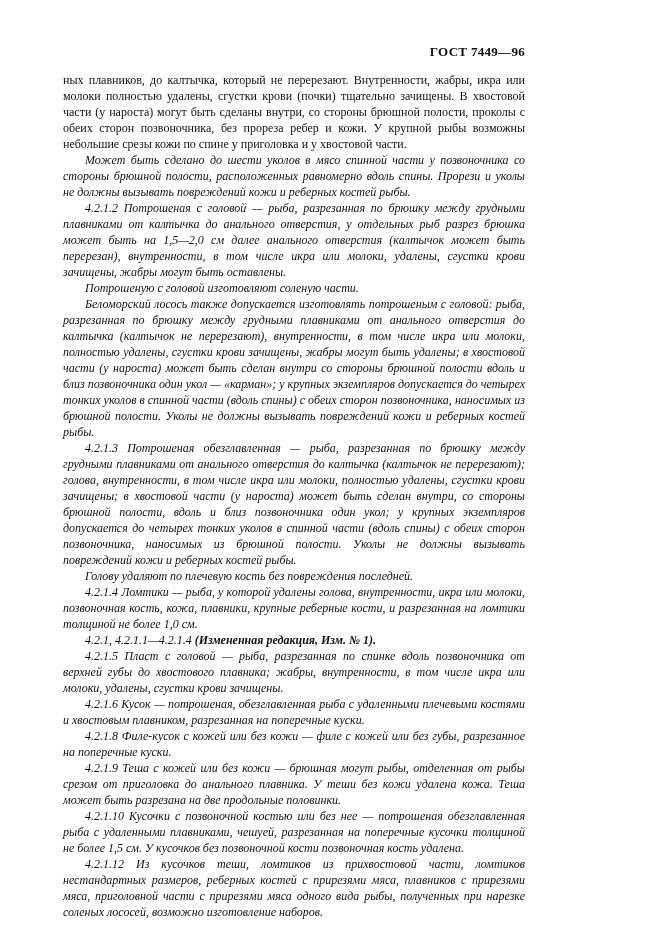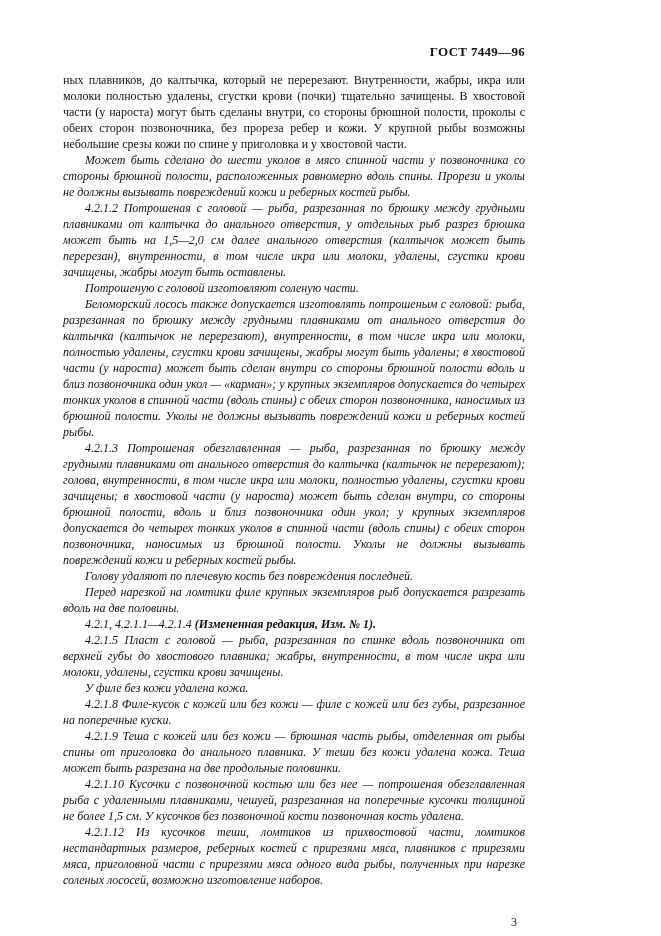--- a/index.html
+++ b/index.html
@@ -66,34 +66,34 @@
     <p class="para indent">4.2.1.2 Потрошеная с головой — рыба, разрезанная по брюшку между грудными плавниками от калтычка до анального отверстия, у отдельных рыб разрез брюшка может быть на 1,5—2,0 см далее анального отверстия (калтычок может быть перерезан), внутренности, в том числе икра или молоки, удалены, сгустки крови зачищены, жабры могут быть оставлены.</p>
 
     <p class="para indent">Потрошеную с головой изготовляют соленую части.</p>
 
     <p class="para indent">Беломорский лосось также допускается изготовлять потрошеным с головой: рыба, разрезанная по брюшку между грудными плавниками от анального отверстия до калтычка (калтычок не перерезают), внутренности, в том числе икра или молоки, полностью удалены, сгустки крови зачищены, жабры могут быть удалены; в хвостовой части (у нароста) может быть сделан внутри со стороны брюшной полости вдоль и близ позвоночника один укол — «карман»; у крупных экземпляров допускается до четырех тонких уколов в спинной части (вдоль спины) с обеих сторон позвоночника, наносимых из брюшной полости. Уколы не должны вызывать повреждений кожи и реберных костей рыбы.</p>
 
     <p class="para indent">4.2.1.3 Потрошеная обезглавленная — рыба, разрезанная по брюшку между грудными плавниками от анального отверстия до калтычка (калтычок не перерезают); голова, внутренности, в том числе икра или молоки, полностью удалены, сгустки крови зачищены; в хвостовой части (у нароста) может быть сделан внутри, со стороны брюшной полости, вдоль и близ позвоночника один укол; у крупных экземпляров допускается до четырех тонких уколов в спинной части (вдоль спины) с обеих сторон позвоночника, наносимых из брюшной полости. Уколы не должны вызывать повреждений кожи и реберных костей рыбы.</p>
 
     <p class="para indent">Голову удаляют по плечевую кость без повреждения последней.</p>
 
+    <p class="para indent">4.2.1.4 Ломтики — рыба, у которой удалены голова, внутренности, икра или молоки, позвоночная кость, кожа, плавники, крупные реберные кости, и разрезанная на ломтики толщиной не более 1,0 см.</p>
 
-    <p class="para indent">Перед нарезкой на ломтики филе крупных экземпляров рыб допускается разрезать вдоль на две половины.</p>
 
     <p class="para indent"><span>4.2.1, 4.2.1.1—4.2.1.4 </span><span class="amend-bold">(Измененная редакция, Изм. № 1).</span></p>
 
     <p class="para indent">4.2.1.5 Пласт с головой — рыба, разрезанная по спинке вдоль позвоночника от верхней губы до хвостового плавника; жабры, внутренности, в том числе икра или молоки, удалены, сгустки крови зачищены.</p>
 
+    <p class="para indent">4.2.1.6 Кусок — потрошеная, обезглавленная рыба с удаленными плечевыми костями и хвостовым плавником, разрезанная на поперечные куски.</p>
 
 
-    <p class="para indent">У филе без кожи удалена кожа.</p>
 
     <p class="para indent">4.2.1.8 Филе-кусок с кожей или без кожи — филе с кожей или без губы, разрезанное на поперечные куски.</p>
 
-    <p class="para indent">4.2.1.9 Теша с кожей или без кожи — брюшная часть рыбы, отделенная от рыбы спины от приголовка до анального плавника. У теши без кожи удалена кожа. Теша может быть разрезана на две продольные половинки.</p>
+    <p class="para indent">4.2.1.9 Теша с кожей или без кожи — брюшная могут рыбы, отделенная от рыбы срезом от приголовка до анального плавника. У теши без кожи удалена кожа. Теша может быть разрезана на две продольные половинки.</p>
 
     <p class="para indent">4.2.1.10 Кусочки с позвоночной костью или без нее — потрошеная обезглавленная рыба с удаленными плавниками, чешуей, разрезанная на поперечные кусочки толщиной не более 1,5 см. У кусочков без позвоночной кости позвоночная кость удалена.</p>
 
 
     <p class="para indent">4.2.1.12 Из кусочков теши, ломтиков из прихвостовой части, ломтиков нестандартных размеров, реберных костей с прирезями мяса, плавников с прирезями мяса, приголовной части с прирезями мяса одного вида рыбы, полученных при нарезке соленых лососей, возможно изготовление наборов.</p>
 
   </div>
 
   <div class="page-number">3</div>
 

